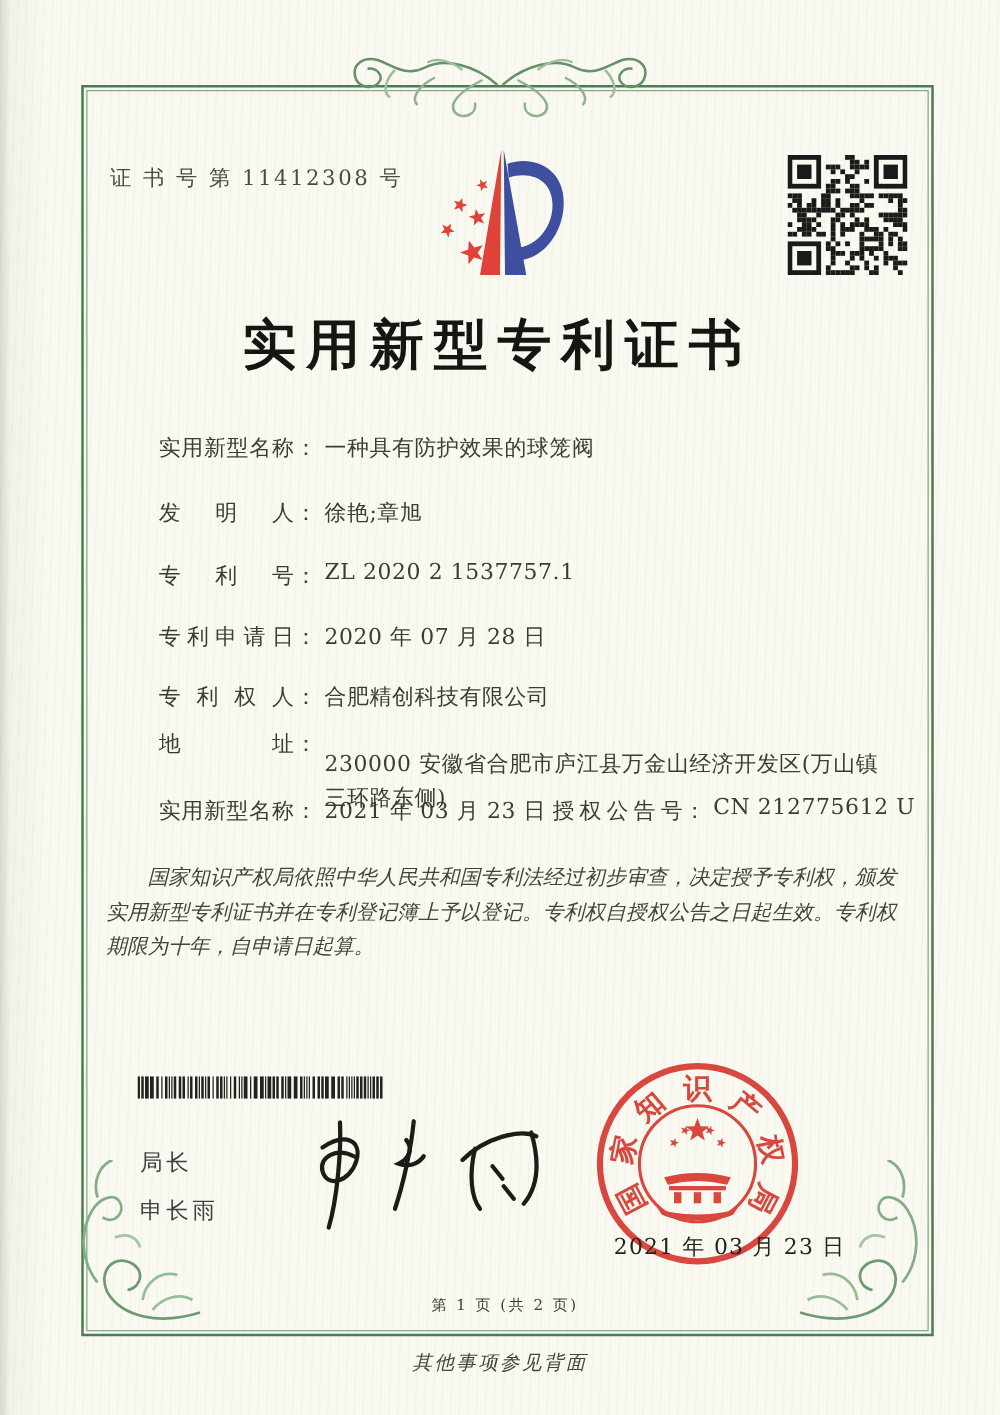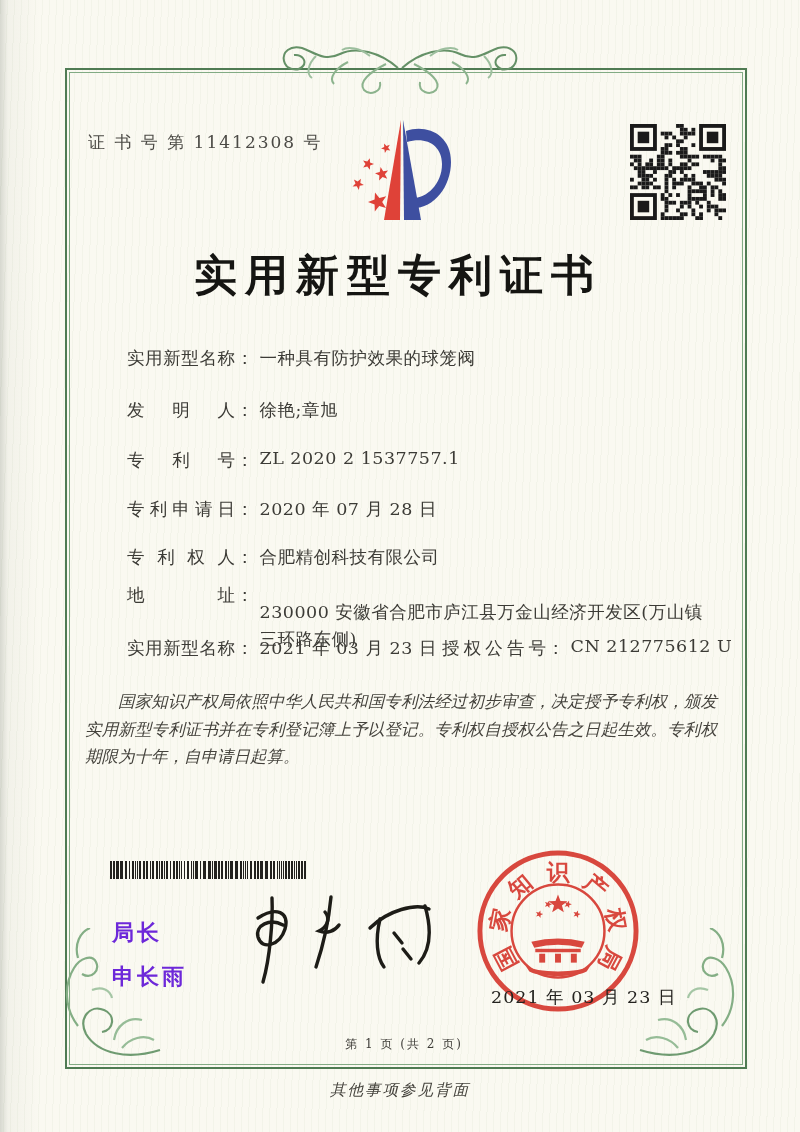--- a/index.html
+++ b/index.html
@@ -57,21 +57,21 @@
   .frow .sub{position:absolute;left:315px;top:0;white-space:nowrap;}
   .sub .flbl{width:104px;}
   .body-text{
     position:absolute;left:85px;top:664px;width:632px;
     font-size:16.5px;line-height:1.67;color:#44423c;
     font-style:italic;
     margin-top:24px;
   }
   .body-text p{margin:0;text-indent:2em;text-align:justify;}
   .barcode{position:absolute;left:110px;top:861px;width:200px;height:18px;}
-  .signer{position:absolute;left:112px;top:918px;font-size:22px;color:#6d28d9;font-weight:bold;}
+  .signer{position:absolute;left:112px;top:918px;font-size:18px;color:#404040;}
   .signer div{margin-bottom:14px;letter-spacing:3px;}
   .signature{position:absolute;left:222px;top:888px;width:215px;height:102px;}
   .seal{position:absolute;left:474px;top:847px;width:168px;height:168px;opacity:0.92;}
   .seal-date{
     position:absolute;left:491px;top:985px;z-index:6;
     font-size:17.5px;color:#23221e;letter-spacing:1px;white-space:nowrap;
   }
   .page-info{
     position:absolute;left:65px;top:1036px;width:678px;text-align:center;
     font-size:12px;color:#3c3b36;letter-spacing:2px;

